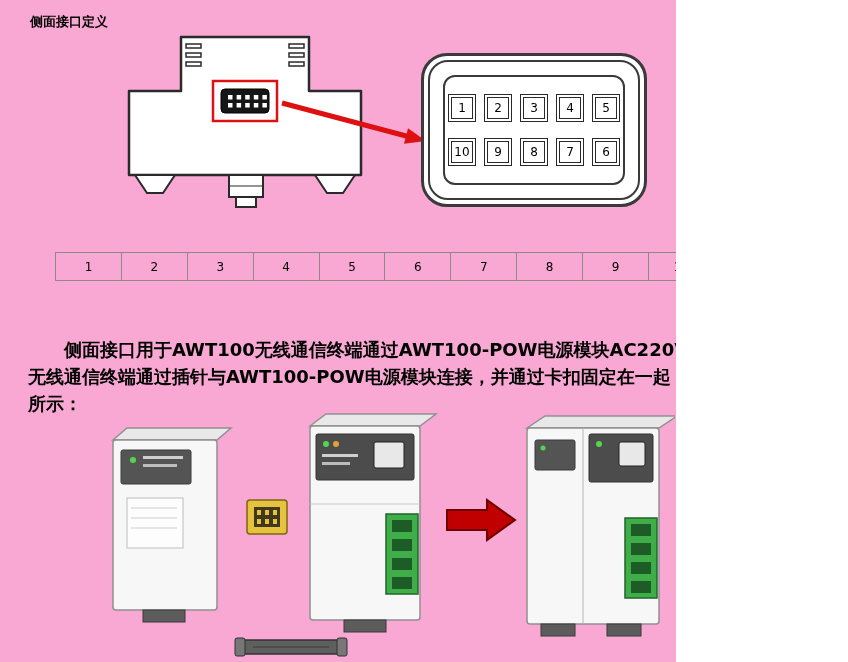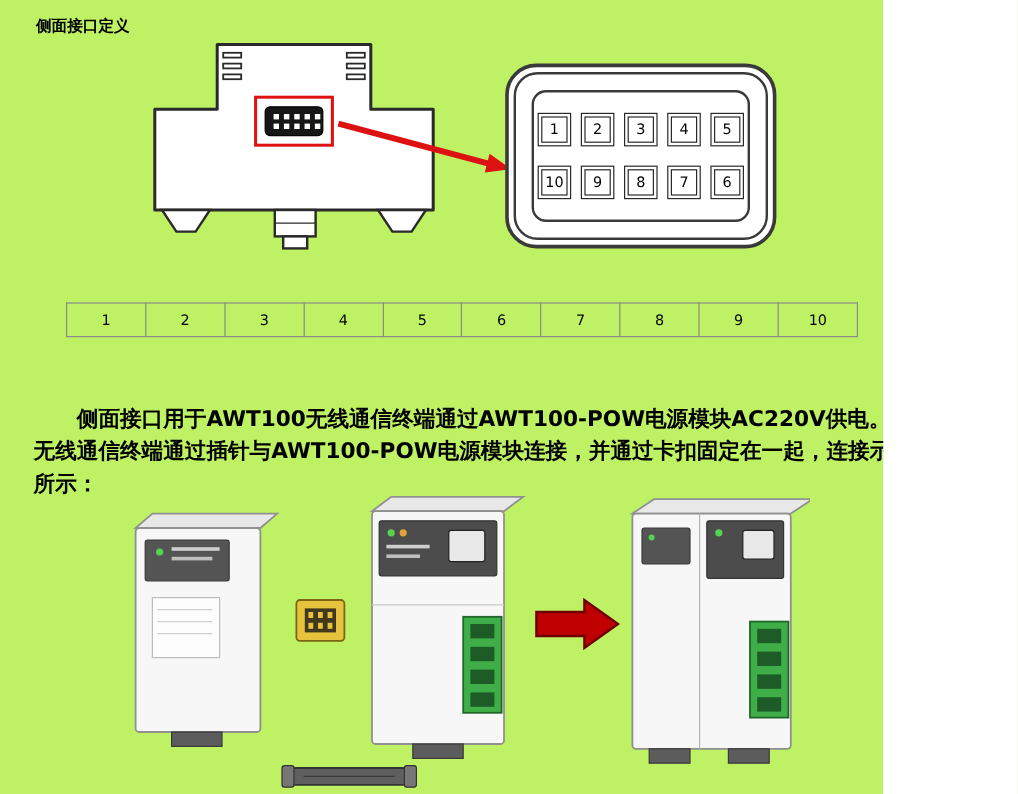--- a/index.html
+++ b/index.html
@@ -1,18 +1,18 @@
 <!DOCTYPE html>
 <html><head>
 <meta charset="utf-8">
 <style>
   * { margin:0; padding:0; box-sizing:border-box; }
   html,body { background:#fff; }
   body { font-family:"DejaVu Sans","Liberation Sans",sans-serif; color:#000; }
-  .page { position:relative; width:736px; height:662px; background:#bef264; overflow:hidden; }
+  .page { position:relative; width:676px; height:662px; background:#f9a8d4; overflow:hidden; }
 
   .heading { position:absolute; left:30px; top:13px; font-size:13px; font-weight:bold; }
 
   .device-svg { position:absolute; left:125px; top:33px; }
   .arrow-svg  { position:absolute; left:278px; top:95px; }
 
   .zoom { position:absolute; left:421px; top:53px; width:226px; height:154px;
           border:3px solid #3a3a3a; border-radius:26px; background:#fff; }
   .zoom-inner { position:absolute; inset:4px; border:2px solid #3a3a3a; border-radius:20px;
                 display:flex; align-items:center; justify-content:center; }

